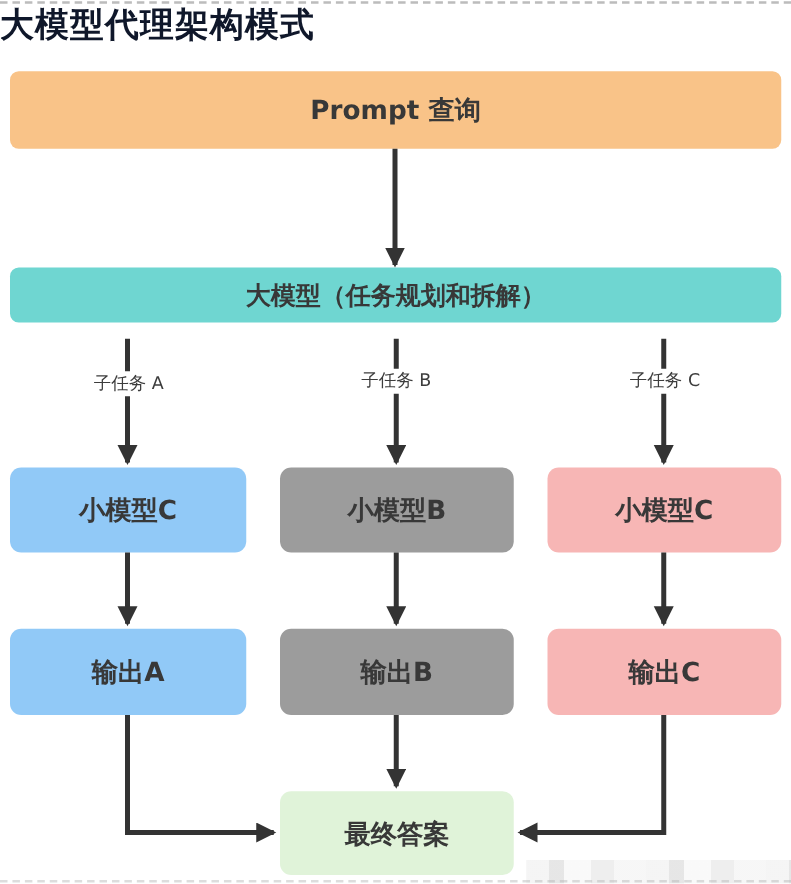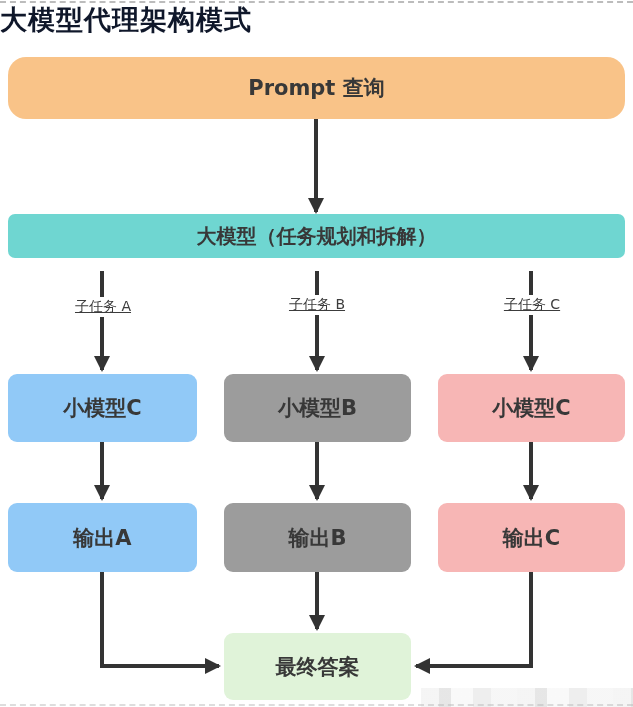--- a/index.html
+++ b/index.html
@@ -11,37 +11,36 @@
   .bottom-dash { position:absolute; bottom:1px; left:0; right:0; border-top:2px dashed rgba(180,180,180,0.45); }
   .title {
     position:absolute; top:2px; left:0; width:100%; margin:0;
     text-align:left; font-size:27px; font-weight:bold; color:#0f172a;
     letter-spacing:1px;
   }
   .node {
     position:absolute; display:flex; align-items:center; justify-content:center;
     font-weight:bold; color:#383838; box-sizing:border-box;
   }
-  .prompt { left:8px;  top:57px;  width:617px; height:62px; background:#f9c388; border-radius:18px; font-size:21px; }
+  .prompt { left:8px;  top:57px;  width:617px; height:62px; background:#f9c388; border-radius:7px; font-size:21px; }
   .llm    { left:8px;  top:214px; width:617px; height:44px; background:#6fd6d1; border-radius:7px; font-size:20px; }
   .small  { top:374px; height:68px; border-radius:9px; font-size:21px; }
   .out    { top:503px; height:69px; border-radius:9px; font-size:21px; }
   .col-a  { left:8px;   width:189px; }
   .col-b  { left:224px; width:187px;text-align:right; }
   .col-c  { left:438px; width:187px; }
   .bg-blue { background:#91c9f7; }
   .bg-gray { background:#9c9c9c; }
   .bg-pink { background:#f7b6b5; }
   .final  { left:224px; top:633px; width:187px; height:67px; background:#e0f3d9; border-radius:9px; font-size:21px; }
   .arrows { position:absolute; left:0; top:0; width:633px; height:707px; pointer-events:none; }
   .subtask {
     position:absolute; transform:translate(-50%,-50%);
     background:#ffffff; padding:1px 4px; font-size:14px; color:#3c3c3c;
     white-space:nowrap;
-    text-decoration:underline;
   }
   .watermark {
     position:absolute; right:0; bottom:0; width:212px; height:19px; opacity:.85;
     background:repeating-linear-gradient(90deg,
       #f3f3f3 0 18px, #e2e2e2 18px 30px, #f8f8f8 30px 52px,
       #ebebeb 52px 70px, #f5f5f5 70px 96px);
   }
 </style>
 </head>
 <body>

